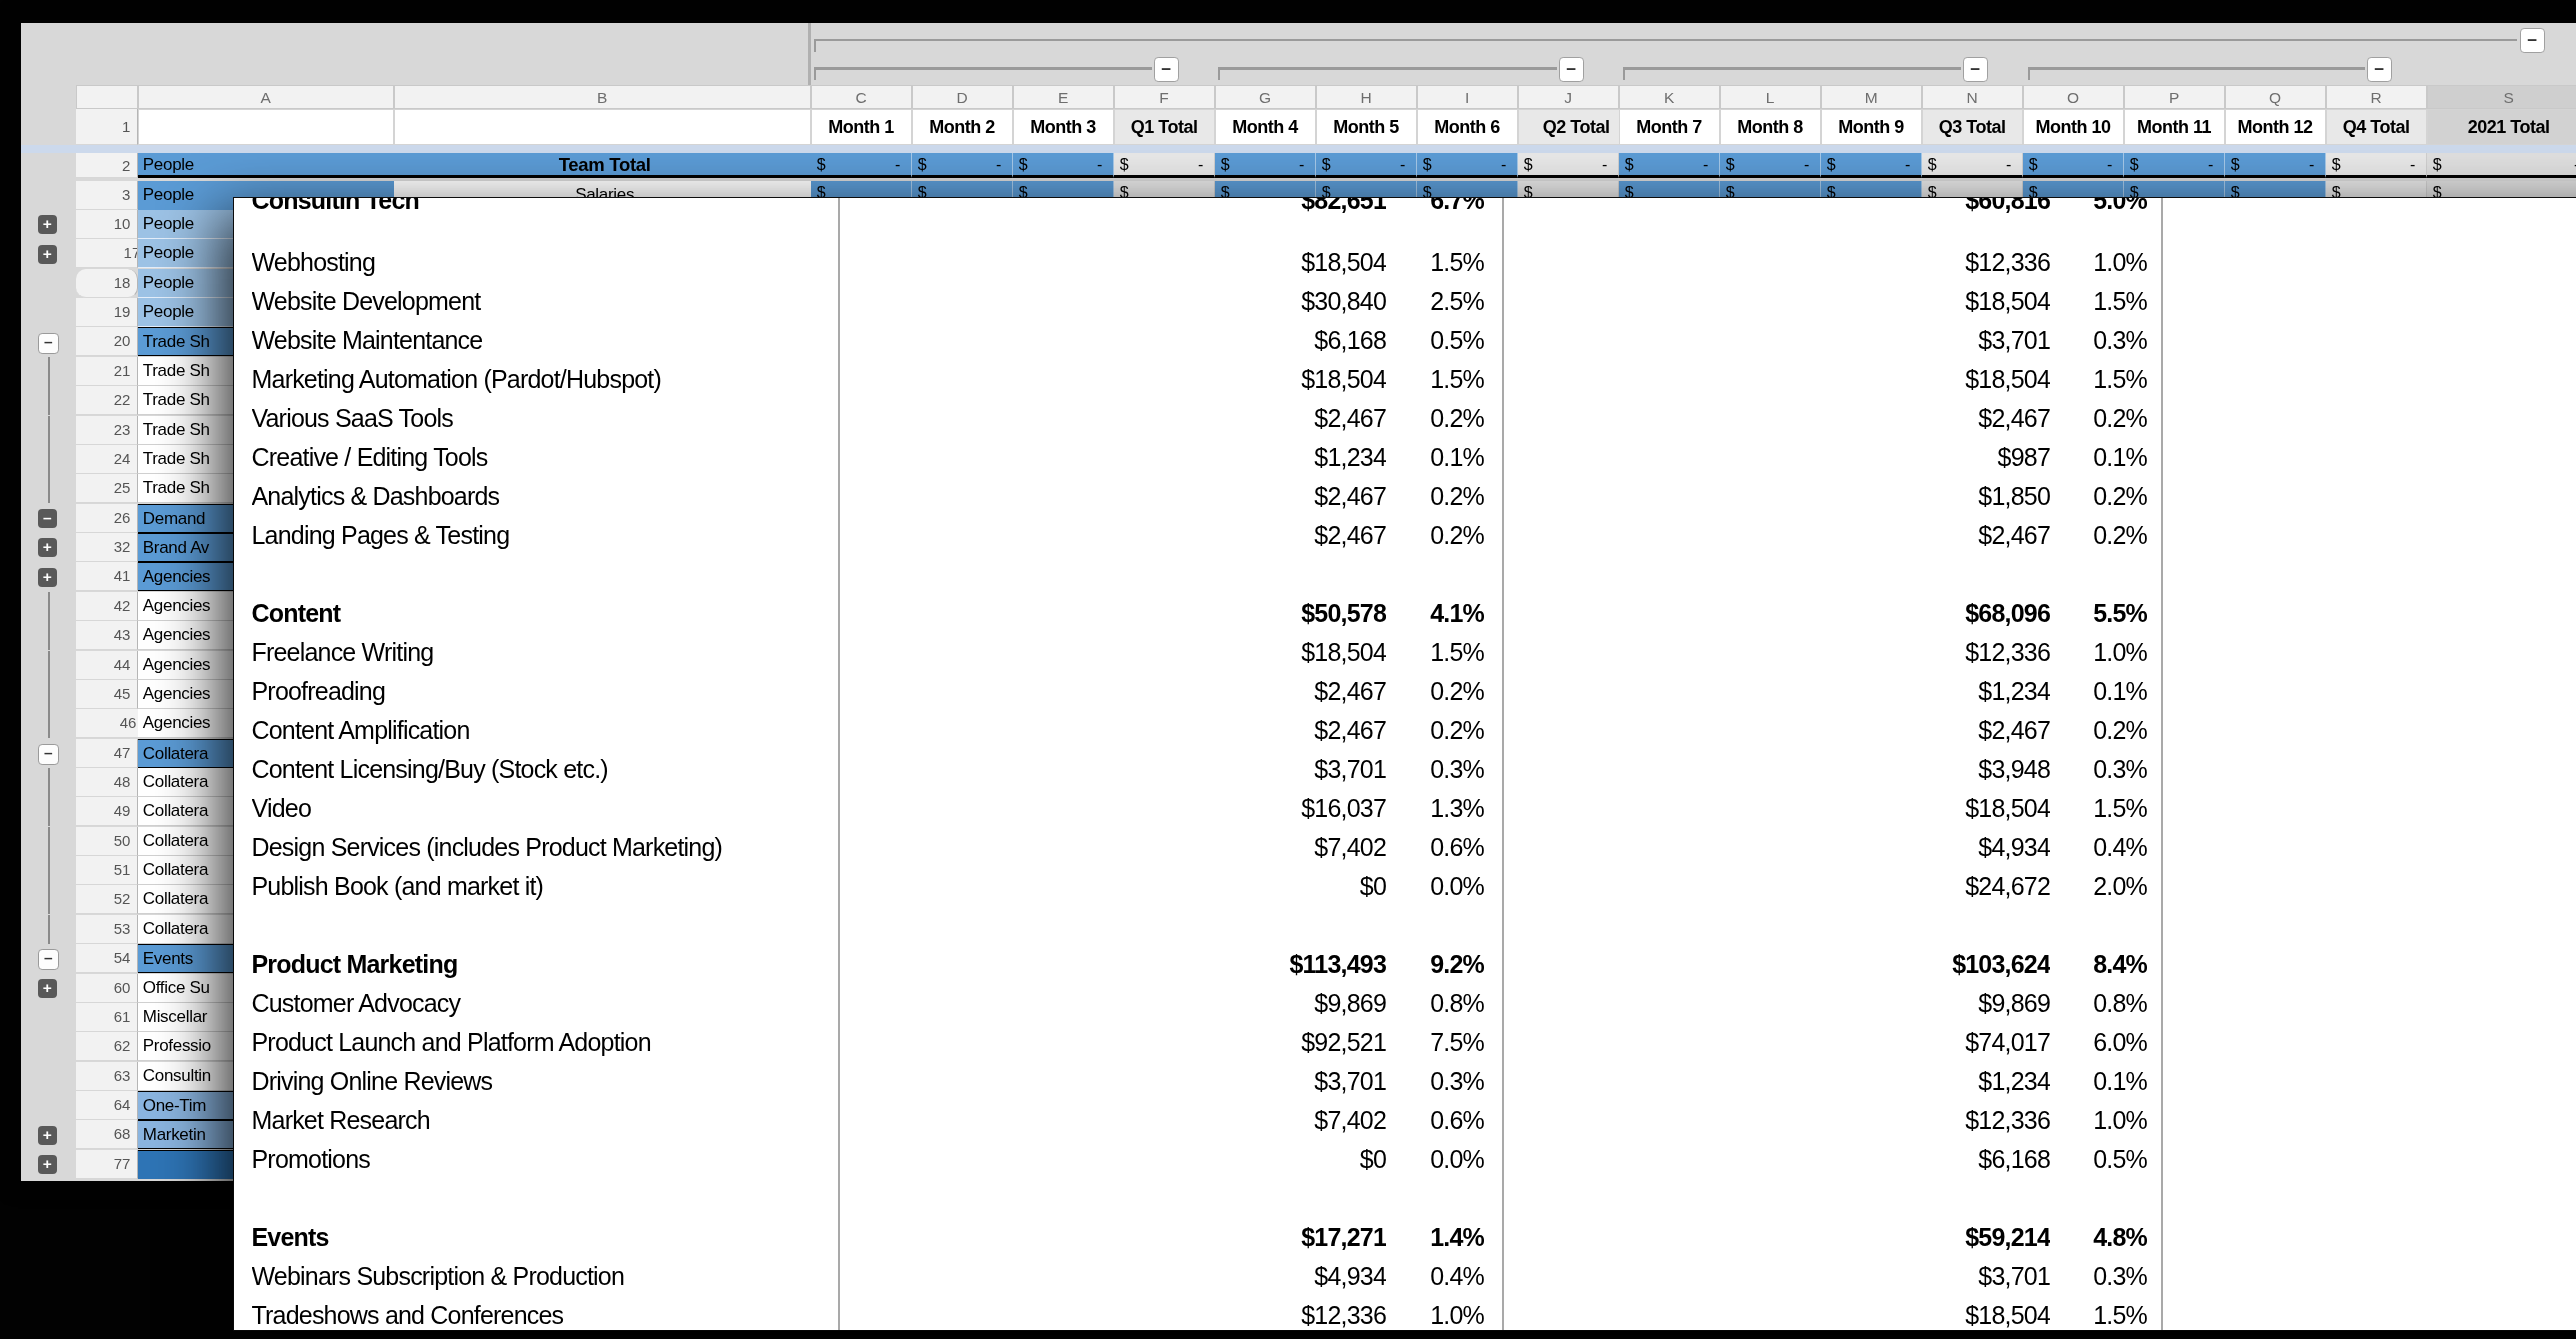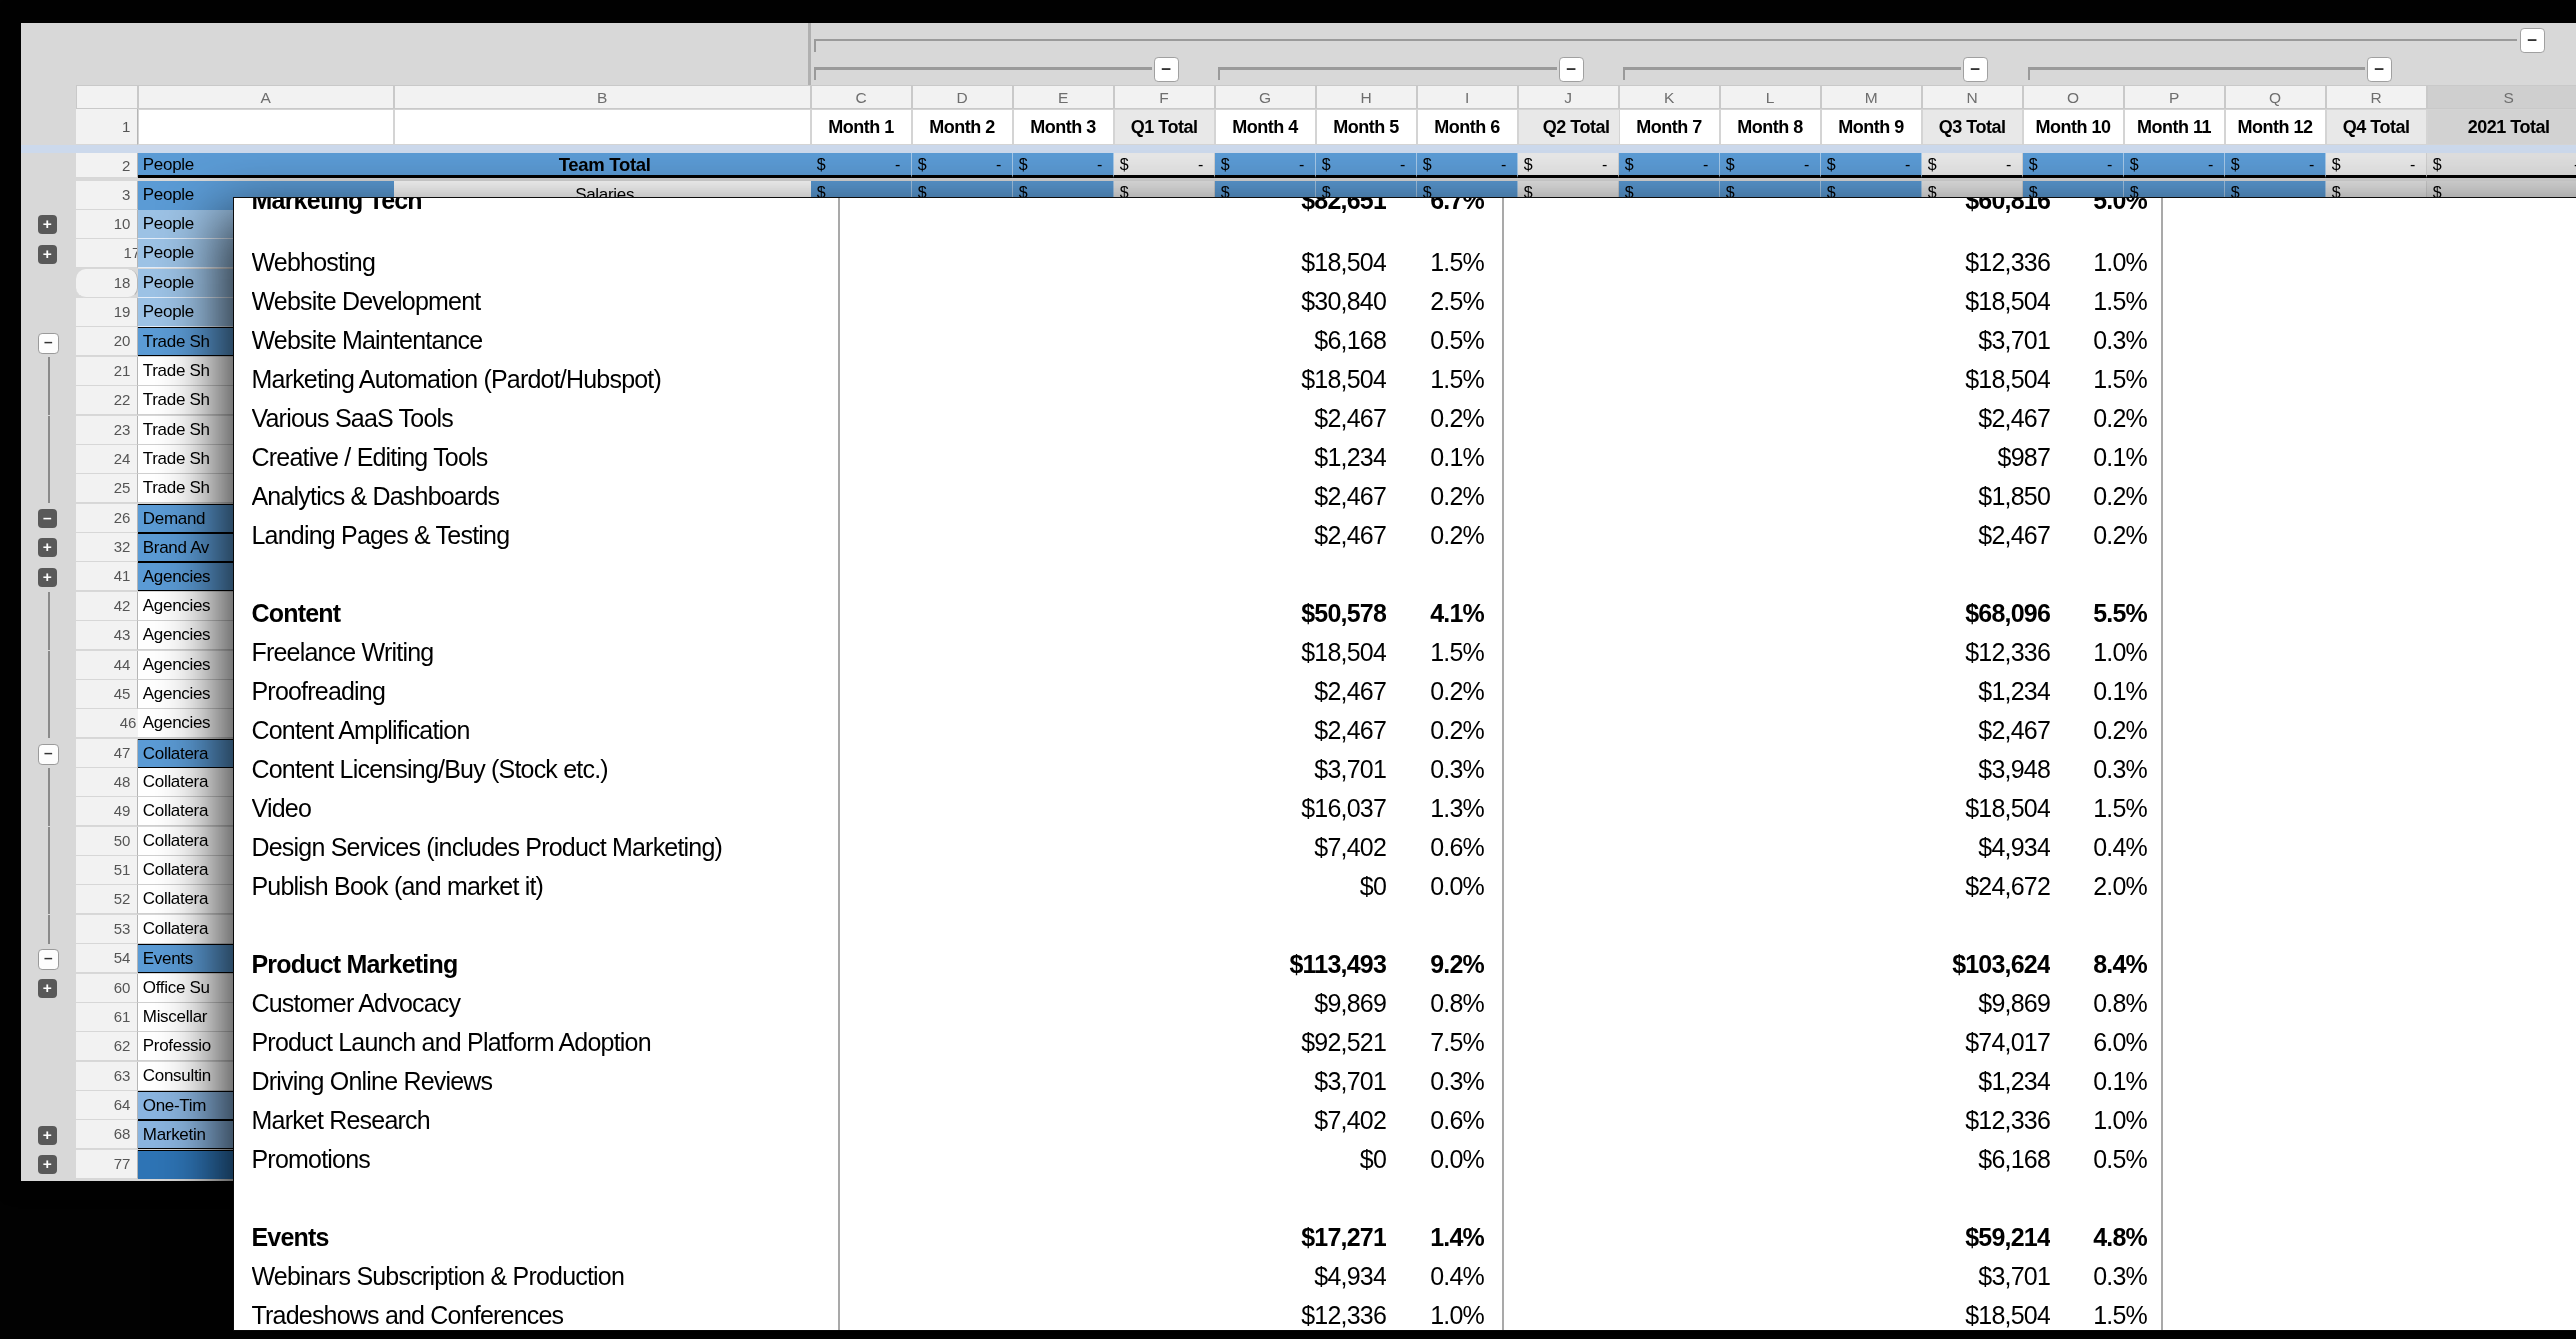--- a/index.html
+++ b/index.html
@@ -408,21 +408,21 @@
         <div class="cell rownum" style="left: 55px; top: 1127px; width: 62px; height: 29px;">77</div>
         <div class="cell alabel a-selected" style="left: 117px; top: 1127px; width: 256px; height: 29px;"></div>
       </div>
   </div>
 
   <div id="panel" class="abs">
     <div class="pdiv" style="left:604px"></div>
     <div class="pdiv" style="left:1268px"></div>
     <div class="pdiv" style="left:1927px"></div>
     <div class="prow bold abs" style="left:0;right:0;top:-17.5px">
-      <span class="lbl">Marketing Tech</span>
+      <span class="lbl">Consultin Tech</span>
       <span class="v1">$82,651</span>
       <span class="p1">6.7%</span>
       <span class="v2">$60,816</span>
       <span class="p2">5.0%</span>
       <span class="v3">$51,564</span>
 
     </div>
     <div id="panel-rows" style="padding-top:6.2px">
         <div class="prow">
           <span class="lbl">Webhosting</span>

